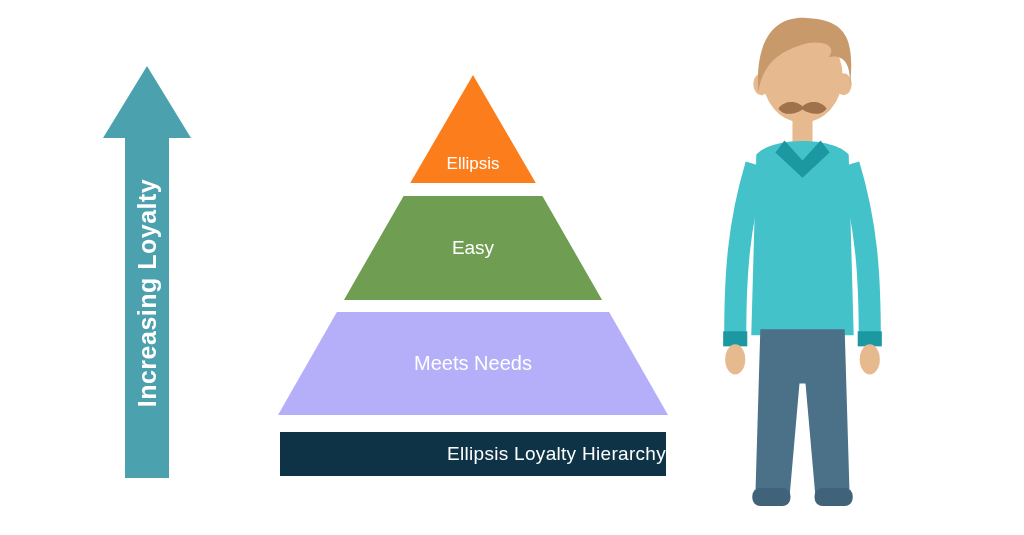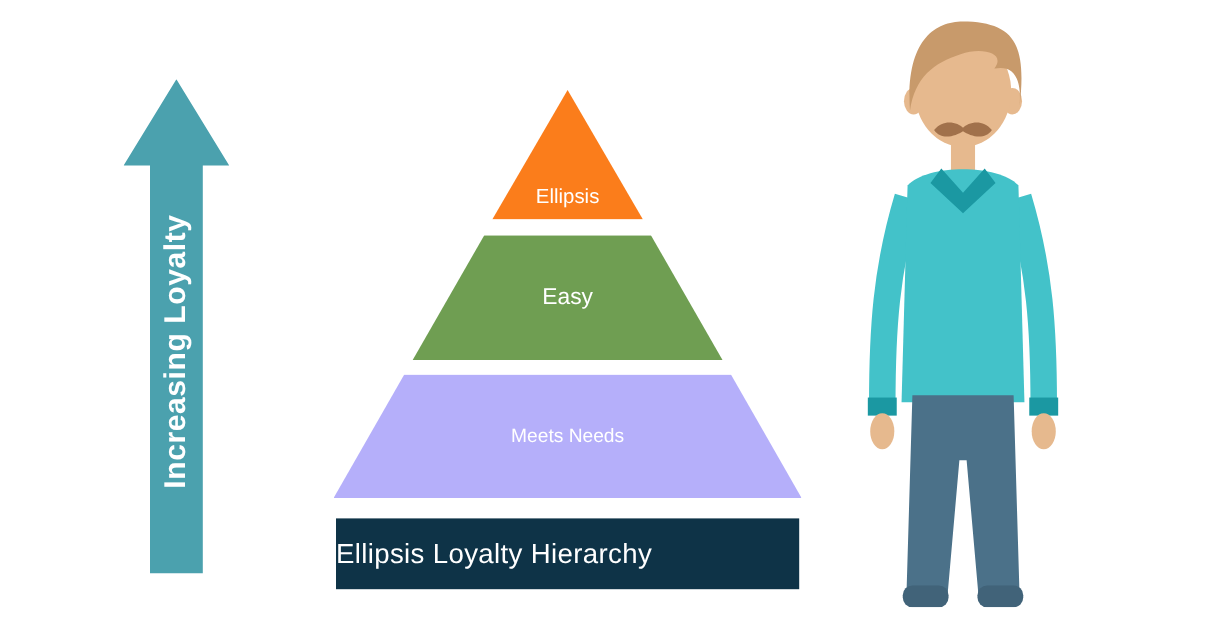--- a/index.html
+++ b/index.html
@@ -41,26 +41,26 @@
   .level-1 .level-label{margin-bottom:9px;font-size:17px;}
   .level-2{
     top:121px;height:104px;
     clip-path:polygon(32.2% 0%, 67.8% 0%, 83.1% 100%, 16.9% 100%);
   }
   .level-2 .level-label{font-size:19px;}
   .level-3{
     top:237px;height:103px;
     clip-path:polygon(15.1% 0%, 84.9% 0%, 100% 100%, 0% 100%);
   }
-  .level-3 .level-label{font-size:16px;}
+  .level-3 .level-label{font-size:20px;}
 
   .title-bar{
-    position:absolute;left:280px;top:432px;width:386px;height:59px;
-    display:flex;align-items:center;justify-content:flex-start;
-    font-size:23px;letter-spacing:.3px;
+    position:absolute;left:280px;top:432px;width:386px;height:44px;
+    display:flex;align-items:center;justify-content:flex-end;
+    font-size:19px;letter-spacing:.3px;
   }
 
   
   .man-wrap{
     position:absolute;left:700px;top:14px;width:205px;height:492px;
   }
   .man-wrap svg{width:100%;height:100%;}
 </style>
 </head>
 <body>

